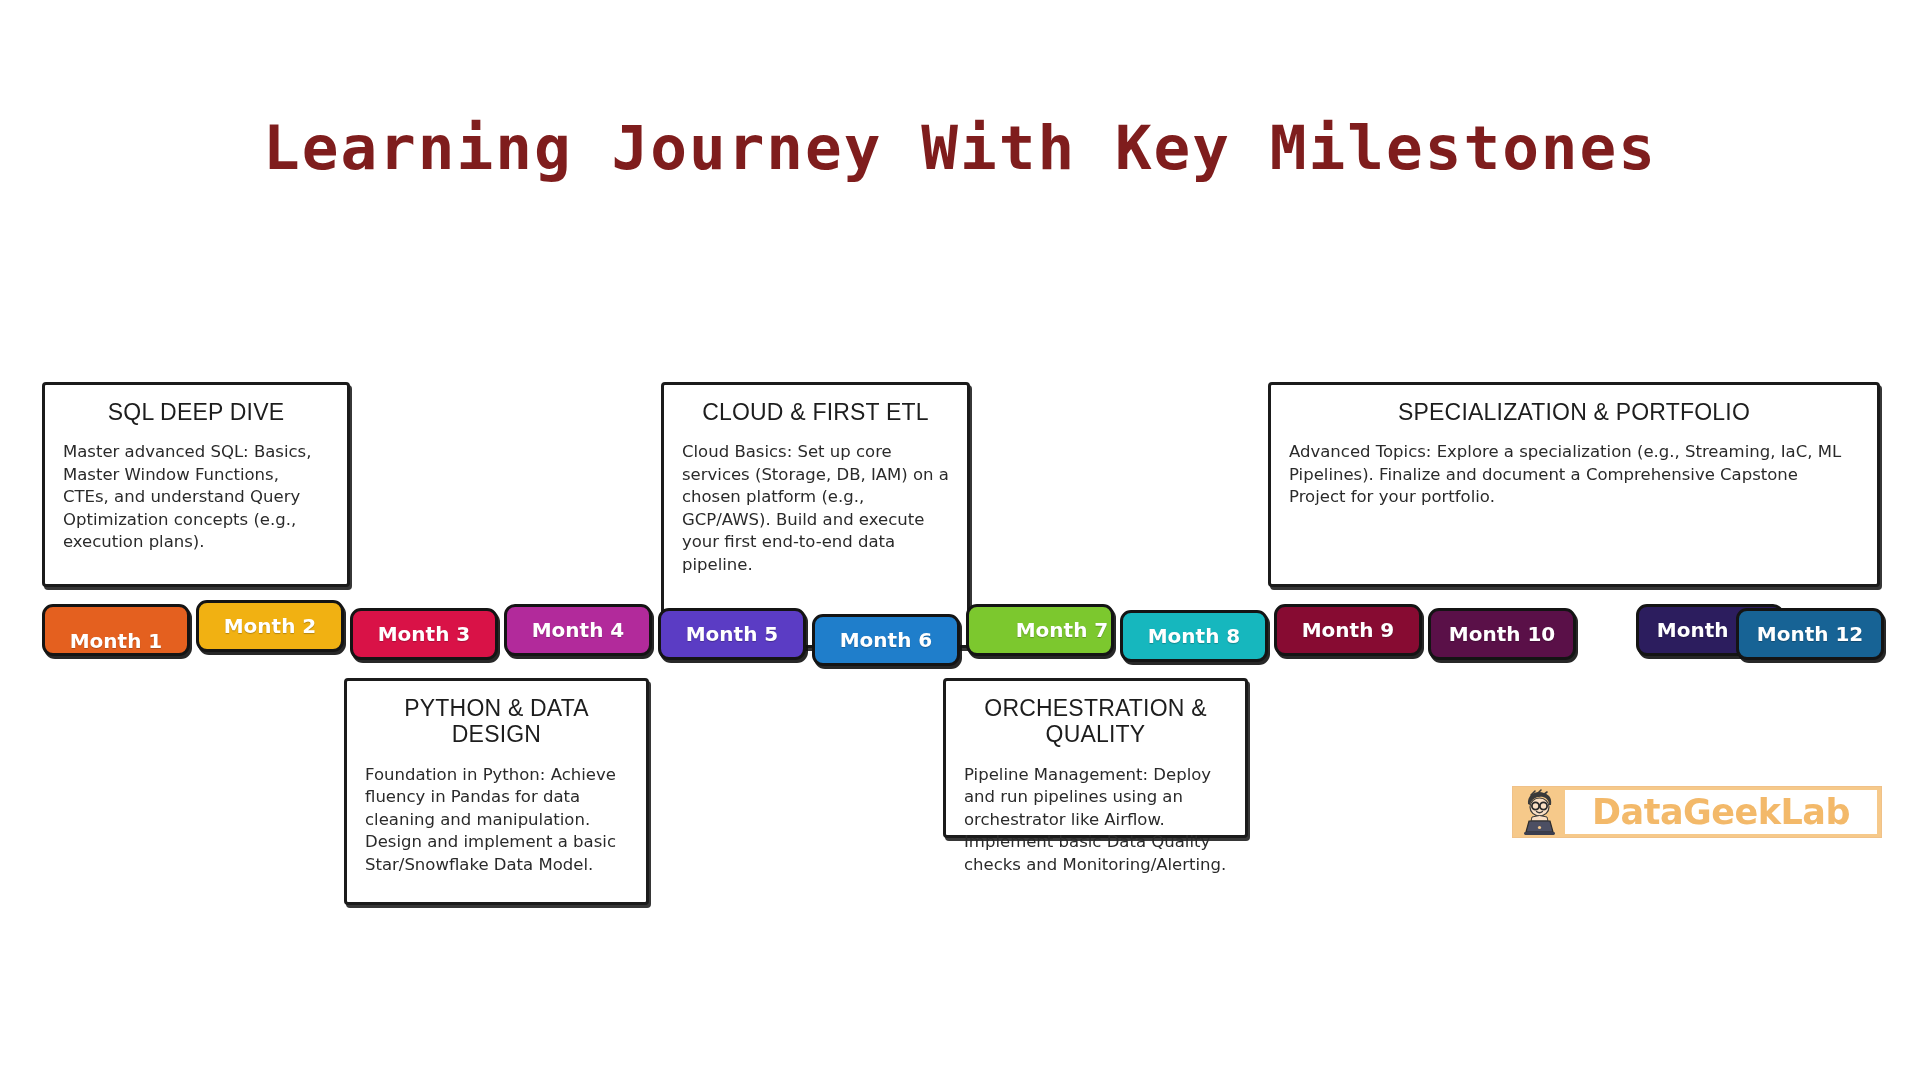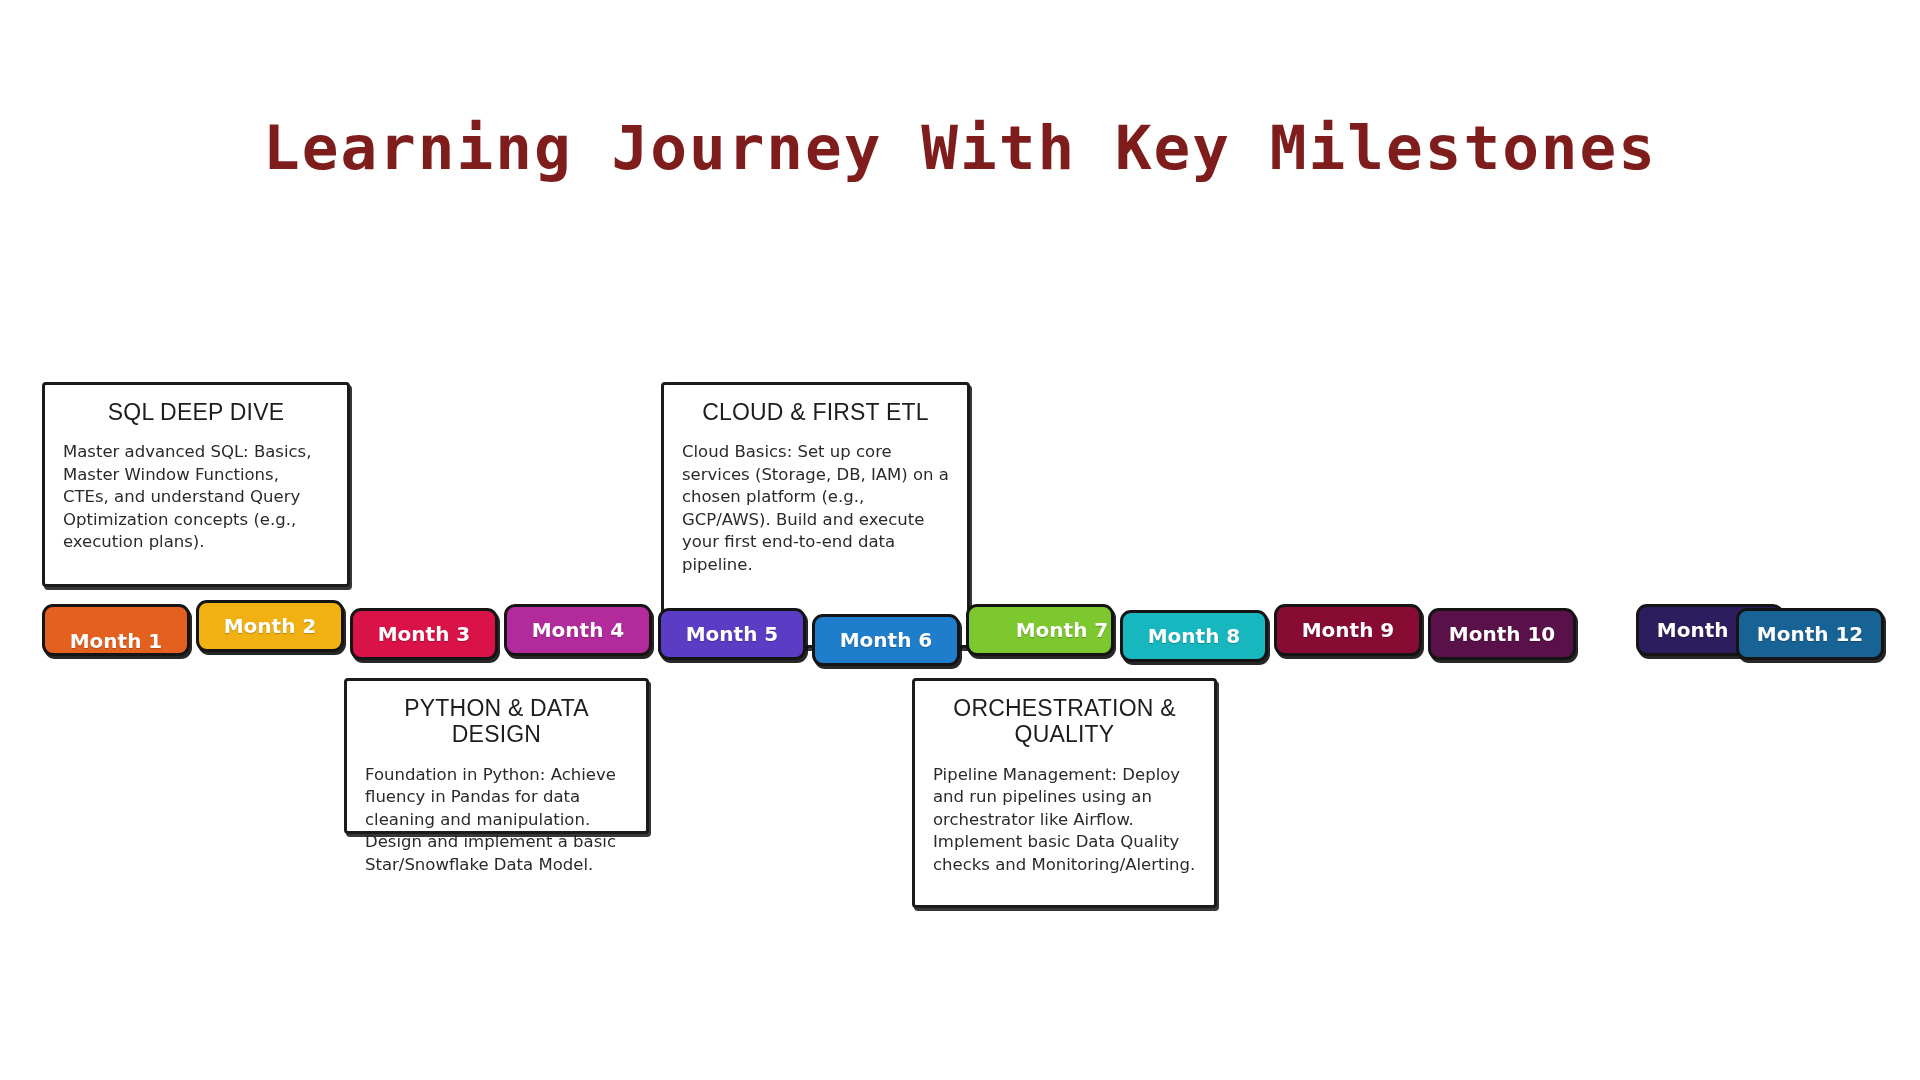--- a/index.html
+++ b/index.html
@@ -141,20 +141,24 @@
   <div class="milestone-card" style="left:42px; top:382px; width:308px; height:205px;">
     <div class="milestone-title">SQL DEEP DIVE</div>
     <div class="milestone-body">Master advanced SQL: Basics, Master Window Functions, CTEs, and understand Query Optimization concepts (e.g., execution plans).</div>
   </div>
 
   <div class="milestone-card" style="left:661px; top:382px; width:309px; height:266px;">
     <div class="milestone-title">CLOUD &amp; FIRST ETL</div>
     <div class="milestone-body">Cloud Basics: Set up core services (Storage, DB, IAM) on a chosen platform (e.g., GCP/AWS). Build and execute your first end-to-end data pipeline.</div>
   </div>
 
+  <div class="milestone-card wide" style="left:1268px; top:382px; width:612px; height:205px;">
+    <div class="milestone-title">SPECIALIZATION &amp; PORTFOLIO</div>
+    <div class="milestone-body">Advanced Topics: Explore a specialization (e.g., Streaming, IaC, ML Pipelines). Finalize and document a Comprehensive Capstone Project for your portfolio.</div>
+  </div>
 
   <div id="month-strip">
     <div class="month-block" style="left: 42px; top: 604px; width: 148px; height: 52px; background: rgb(228, 96, 31); align-items: flex-end;">
         <span>Month 1</span>
       </div>
     <div class="month-block" style="left: 196px; top: 600px; width: 148px; height: 52px; background: rgb(241, 177, 18);">
         <span>Month 2</span>
       </div>
     <div class="month-block" style="left: 350px; top: 608px; width: 148px; height: 52px; background: rgb(217, 18, 71);">
         <span>Month 3</span>
@@ -181,24 +185,50 @@
         <span>Month 10</span>
       </div>
     <div class="month-block" style="left: 1636px; top: 604px; width: 148px; height: 52px; background: rgb(44, 29, 94);">
         <span>Month 11</span>
       </div>
     <div class="month-block" style="left: 1736px; top: 608px; width: 148px; height: 52px; background: rgb(23, 99, 149);">
         <span>Month 12</span>
       </div>
   </div>
 
-  <div class="milestone-card" style="left:344px; top:678px; width:305px; height:156px;">
+  <div class="milestone-card" style="left:344px; top:678px; width:305px; height:227px;">
     <div class="milestone-title">PYTHON &amp; DATA DESIGN</div>
     <div class="milestone-body">Foundation in Python: Achieve fluency in Pandas for data cleaning and manipulation. Design and implement a basic Star/Snowflake Data Model.</div>
   </div>
 
-  <div class="milestone-card" style="left:912px; top:678px; width:305px; height:230px;">
+  <div class="milestone-card" style="left:943px; top:678px; width:305px; height:160px;">
     <div class="milestone-title">ORCHESTRATION &amp; QUALITY</div>
     <div class="milestone-body">Pipeline Management: Deploy and run pipelines using an orchestrator like Airflow. Implement basic Data Quality checks and Monitoring/Alerting.</div>
   </div>
 
+  <div id="logo" style="background: rgb(246, 201, 138);">
+    <div id="logo-avatar">
+      <svg width="48" height="50" viewBox="0 0 48 50" xmlns="http://www.w3.org/2000/svg">
+
+        <path d="M13 17 C12 7, 22 3, 29 6 C35 8, 37 12, 36 18 L34 18 C34 14, 32 11, 28 10 C22 9, 16 12, 15 18 Z" fill="#3a3a3a"></path>
+        <path d="M16 8 L20 4 M22 7 L26 3 M28 8 L32 5" stroke="#3a3a3a" stroke-width="1.6" fill="none" stroke-linecap="round"></path>
+
+        <ellipse cx="24.5" cy="20" rx="9.5" ry="9" fill="#fadfc4" stroke="#3a3a3a" stroke-width="1.2"></ellipse>
+
+        <circle cx="20.5" cy="19" r="3.6" fill="none" stroke="#2b2b2b" stroke-width="1.8"></circle>
+        <circle cx="28.5" cy="19" r="3.6" fill="none" stroke="#2b2b2b" stroke-width="1.8"></circle>
+        <line x1="24.1" y1="19" x2="24.9" y2="19" stroke="#2b2b2b" stroke-width="1.6"></line>
+
+        <path d="M21.5 24.5 Q24.5 27, 27.5 24.5" stroke="#3a3a3a" stroke-width="1.3" fill="none" stroke-linecap="round"></path>
+
+        <path d="M17 30 Q24.5 27, 32 30 L33 34 L16 34 Z" fill="#fadfc4" stroke="#3a3a3a" stroke-width="1"></path>
+
+        <path d="M11 45 L14 34 L35 34 L38 45 Z" fill="#4c4f63" stroke="#2b2b2b" stroke-width="1.2"></path>
+        <circle cx="24.5" cy="40.5" r="1.6" fill="#f6c98a"></circle>
+        <rect x="9" y="45" width="31" height="3" rx="1.4" fill="#3a3d4e"></rect>
+      </svg>
+    </div>
+    <div id="logo-wordmark">
+      <span style="color: rgb(243, 185, 106);">DataGeekLab</span>
+    </div>
+  </div>
 
 </div>
 
 </body></html>

